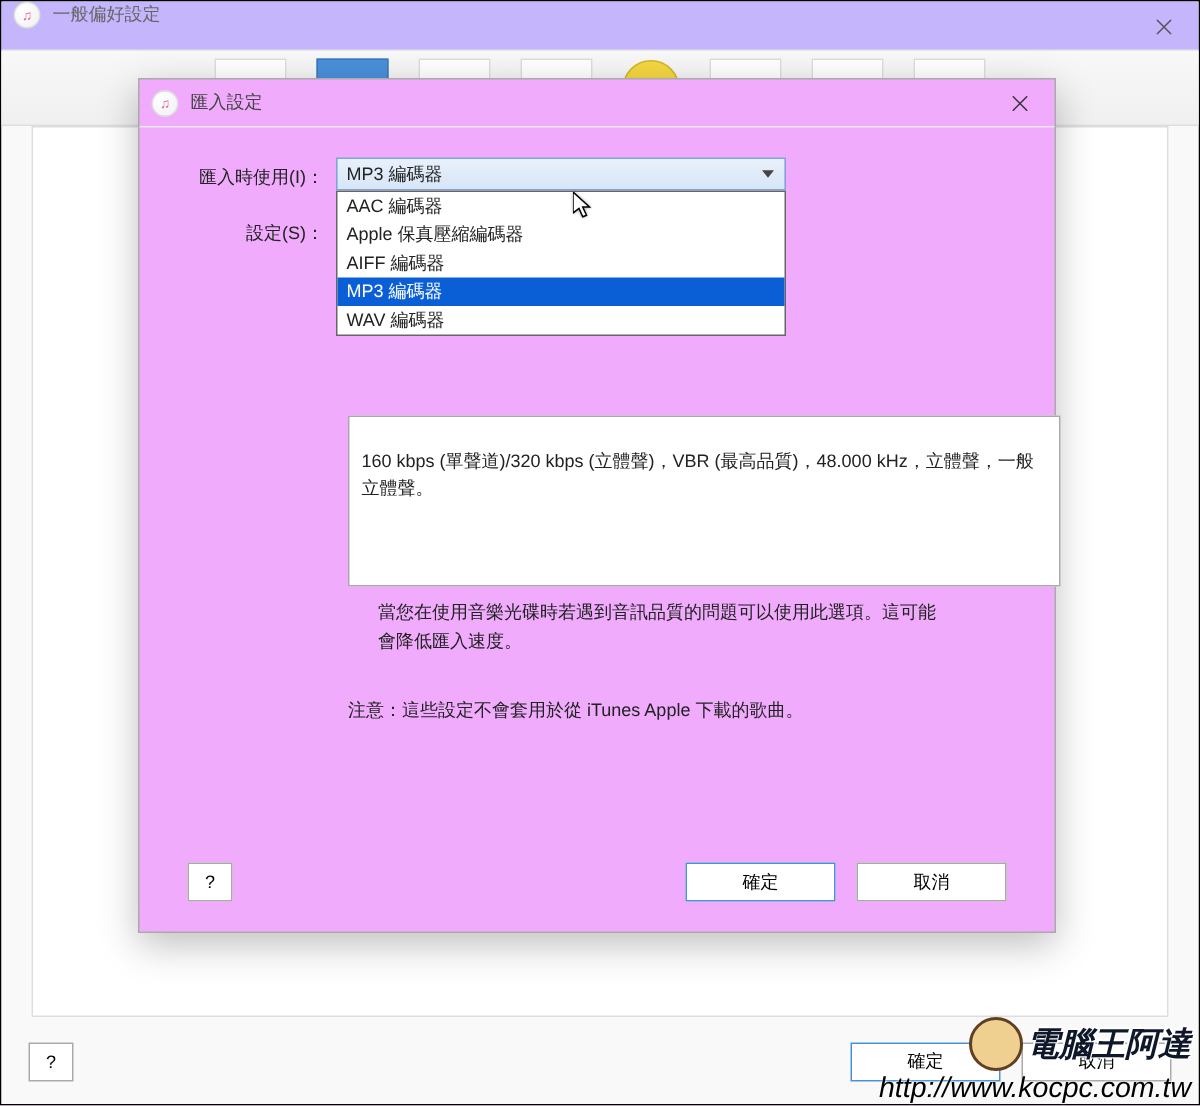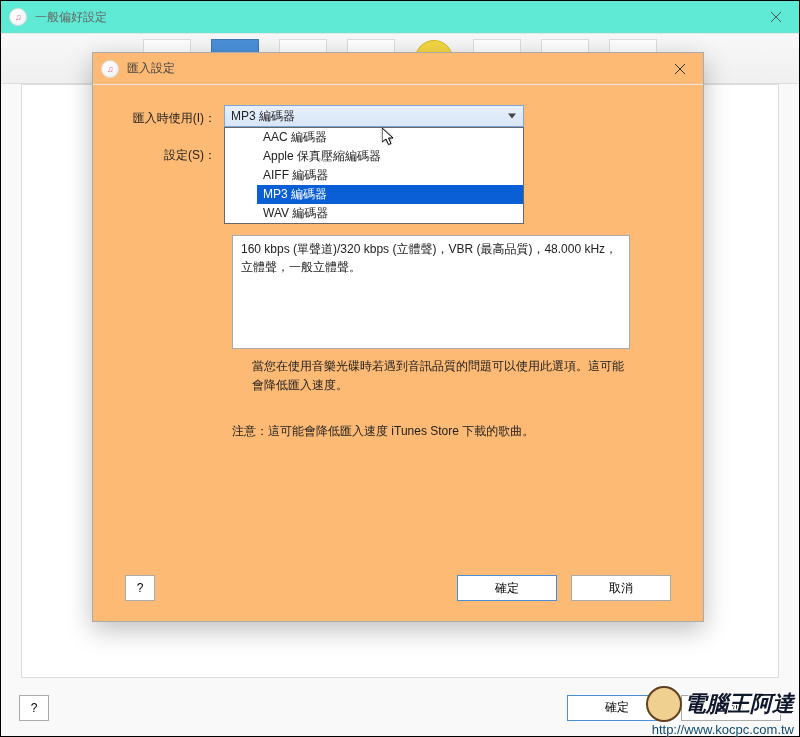--- a/index.html
+++ b/index.html
@@ -7,24 +7,23 @@
     
     .outer-window {
       position: absolute;
       top: 0; left: 0; right: 0; bottom: 0;
       background: #fff;
       border: 1px solid #000;
     }
     
     .outer-titlebar {
       height: 33px;
-      background: #5eead4;
+      background: #c4b5fd;
       border-bottom: 1px solid #e8e8e8;
       display: flex;
-      align-items: center;
       padding: 0 0 0 8px;
     }
     
     .itunes-icon {
       width: 18px; height: 18px;
       border-radius: 50%;
       background: radial-gradient(circle at 30% 30%, #fff, #f0f0f0);
       border: 1px solid #ddd;
       position: relative;
       margin-right: 8px;
@@ -87,21 +86,21 @@
       align-items: center;
     }
     
     .footer-spacer { flex: 1; }
     
     .inner-dialog {
       position: absolute;
       top: 52px; left: 92px;
       width: 612px;
       height: 570px;
-      background: #fdba74;
+      background: #f0abfc;
       border: 1px solid #aaa;
       box-shadow: 0 8px 24px rgba(0,0,0,0.25);
     }
     
     .inner-titlebar {
       height: 32px;
       border-bottom: 1px solid #e8e8e8;
       display: flex;
       align-items: center;
       padding-left: 8px;
@@ -155,21 +154,20 @@
       border-top: 5px solid #444;
     }
     
     .combo-list {
       position: absolute;
       top: 22px; left: 0;
       width: 300px;
       border: 1px solid #666;
       background: #fff;
       z-index: 10;
-      padding-left: 32px;
     }
     
     .combo-item {
       padding: 1px 6px;
       font-size: 12px;
       line-height: 17px;
     }
     
     .combo-item.selected {
       background: #0a5fd7;
@@ -180,29 +178,29 @@
       position: absolute;
       top: 128px; left: 382px;
       z-index: 100;
       font-size: 16px;
       pointer-events: none;
     }
     .cursor svg { filter: drop-shadow(0 0 1px rgba(0,0,0,0.4)); }
     
     .desc-box {
       margin-left: 103px;
-      width: 398px;
+      width: 475px;
       height: 114px;
       border: 1px solid #aaa;
-      padding: 4px 8px 4px 8px;
+      padding: 20px 8px 4px 8px;
       font-size: 12px;
       line-height: 18px;
       background: #fff;
       color: #222;
-      margin-top: 71px;
+      margin-top: 113px;
     }
     
     .checkbox-row {
       display: flex;
       align-items: center;
       margin-left: 103px;
       margin-top: 22px;
     }
     
     .checkbox {
@@ -270,22 +268,23 @@
       display: inline-block;
     }
     .wm-text {
       font-size: 22px;
       font-weight: bold;
       color: #0f172a;
       text-shadow: 1px 1px 0 #fff, -1px -1px 0 #fff, 1px -1px 0 #fff, -1px 1px 0 #fff;
       font-style: italic;
     }
     .wm-url {
-      font-size: 13px;
-      color: #0c4a6e;
+      font-size: 19px;
+      color: #000000;
+      font-style: italic;
       text-shadow: 0 0 2px #fff;
       margin-top: -4px;
     }
   </style>
 </head>
 <body>
 
 <div class="outer-window">
   <div class="outer-titlebar">
     <span class="itunes-icon"></span>
@@ -352,21 +351,21 @@
 
     <div class="form-row" style="margin-top:14px">
       <div class="form-label">設定(S)：</div>
     </div>
 
     <div class="desc-box">160 kbps (單聲道)/320 kbps (立體聲)，VBR (最高品質)，48.000 kHz，立體聲，一般立體聲。</div>
 
 
     <div class="help-text">當您在使用音樂光碟時若遇到音訊品質的問題可以使用此選項。這可能會降低匯入速度。</div>
 
-    <div class="note-text">注意：這可能會降低匯入速度 iTunes Store 下載的歌曲。</div>
+    <div class="note-text">注意：這些設定不會套用於從 iTunes Apple 下載的歌曲。</div>
   </div>
 
   <div class="inner-footer">
     <div class="btn square">?</div>
     <div class="footer-spacer"></div>
     <div class="btn primary">確定</div>
     <div class="btn-gap"></div>
     <div class="btn">取消</div>
   </div>
 </div>

